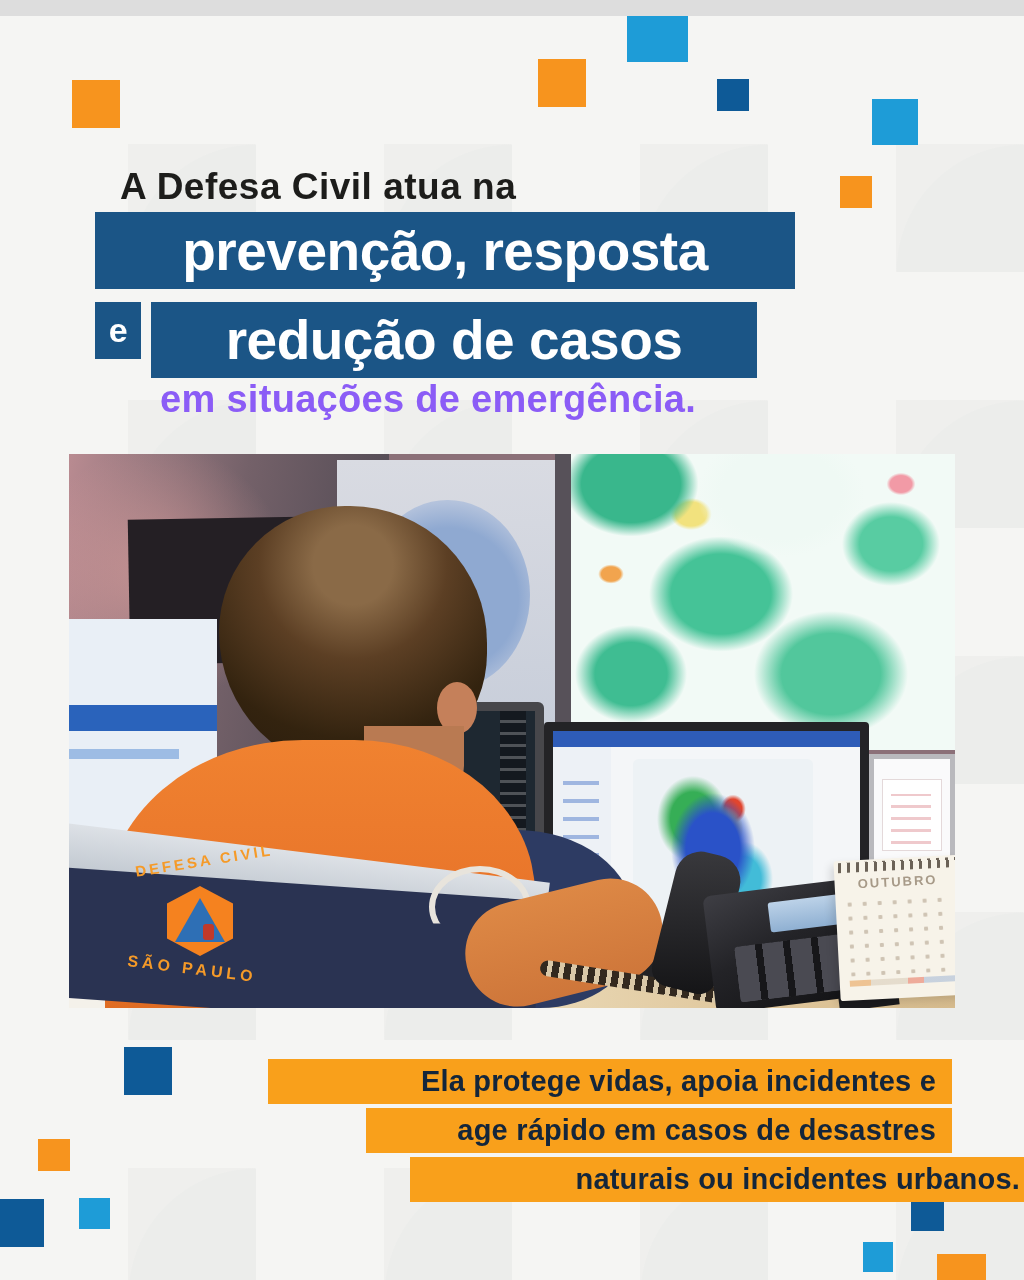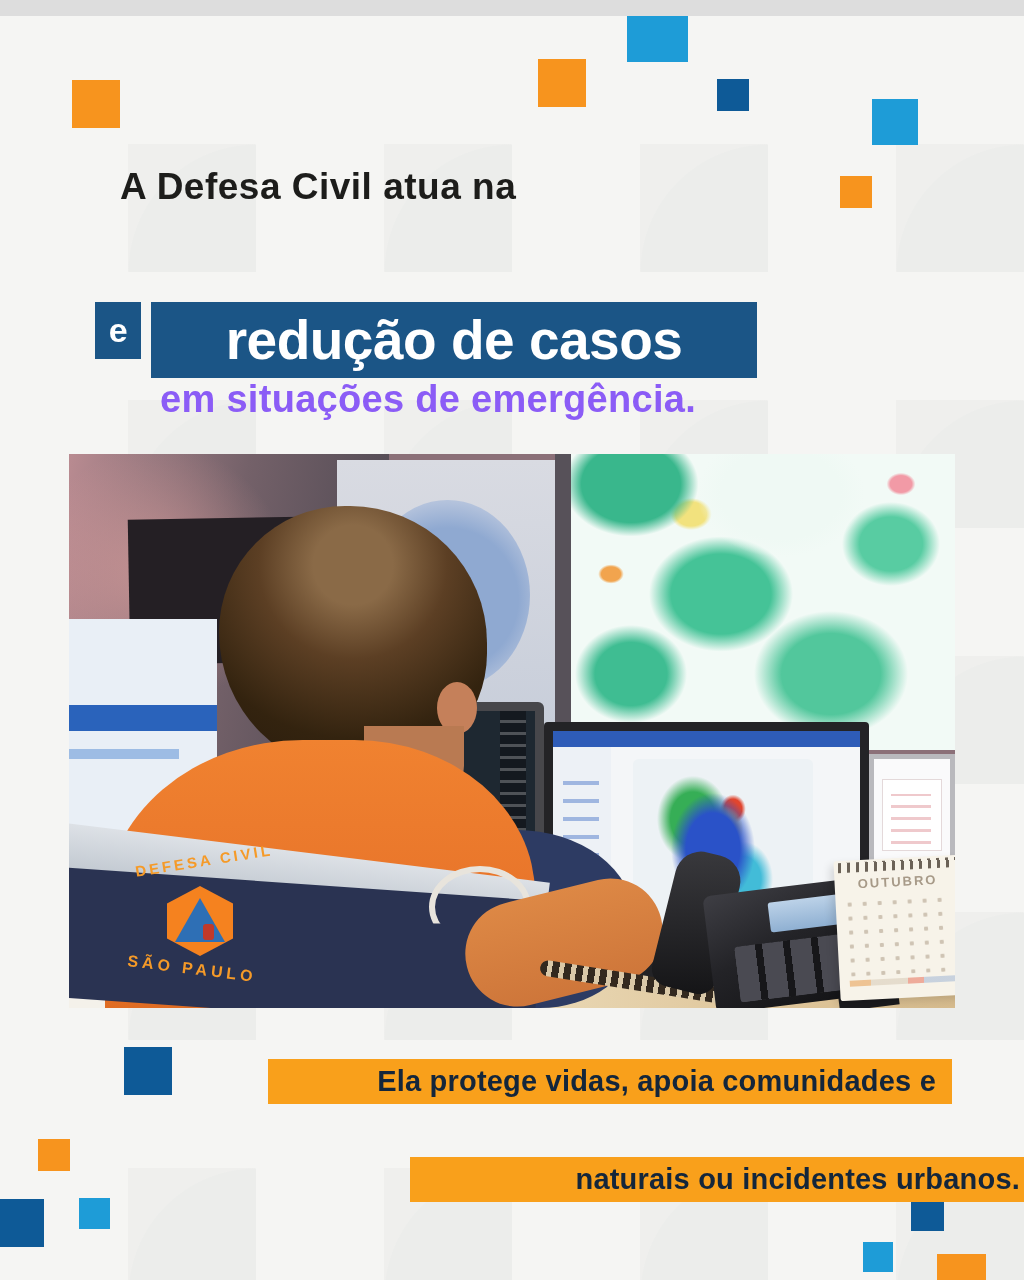--- a/index.html
+++ b/index.html
@@ -154,20 +154,23 @@
   <div class="sq or" style="left:840px;top:160px;width:32px;height:32px;"></div>
   <div class="sq nv" style="left:124px;top:1031px;width:48px;height:48px;"></div>
   <div class="sq or" style="left:38px;top:1123px;width:32px;height:32px;"></div>
   <div class="sq nv" style="left:-4px;top:1183px;width:48px;height:48px;"></div>
   <div class="sq lb" style="left:79px;top:1182px;width:31px;height:31px;"></div>
   <div class="sq nv" style="left:911px;top:1183px;width:33px;height:32px;"></div>
   <div class="sq lb" style="left:863px;top:1226px;width:30px;height:30px;"></div>
   <div class="sq or" style="left:937px;top:1238px;width:49px;height:42px;"></div>
 
   <div class="intro txt">A Defesa Civil atua na</div>
+  <div class="banner banner1">
+    <span class="txt">prevenção, resposta</span>
+  </div>
   <div class="banner e-sq">
     <span>e</span>
   </div>
   <div class="banner banner2">
     <span class="txt">redução de casos</span>
   </div>
   <div class="outro txt">em situações de emergência.</div>
 
   <div class="photo">
     <div class="ph-wall"></div>
@@ -237,18 +240,21 @@
 
     <div class="ph-cal">
       <div class="ph-cal-spiral"></div>
       <div class="ph-cal-month">OUTUBRO</div>
       <div class="ph-cal-grid"></div>
       <div class="ph-cal-foot"></div>
     </div>
   </div>
 
   <div class="fbar fbar1">
-    <span class="txt">Ela protege vidas, apoia comunidades e</span>
+    <span class="txt">Ela protege vidas, apoia incidentes e</span>
+  </div>
+  <div class="fbar fbar2">
+    <span class="txt">age rápido em casos de desastres</span>
   </div>
   <div class="fbar fbar3">
     <span class="txt">naturais ou incidentes urbanos.</span>
   </div>
 </div>
 
 </body></html>

